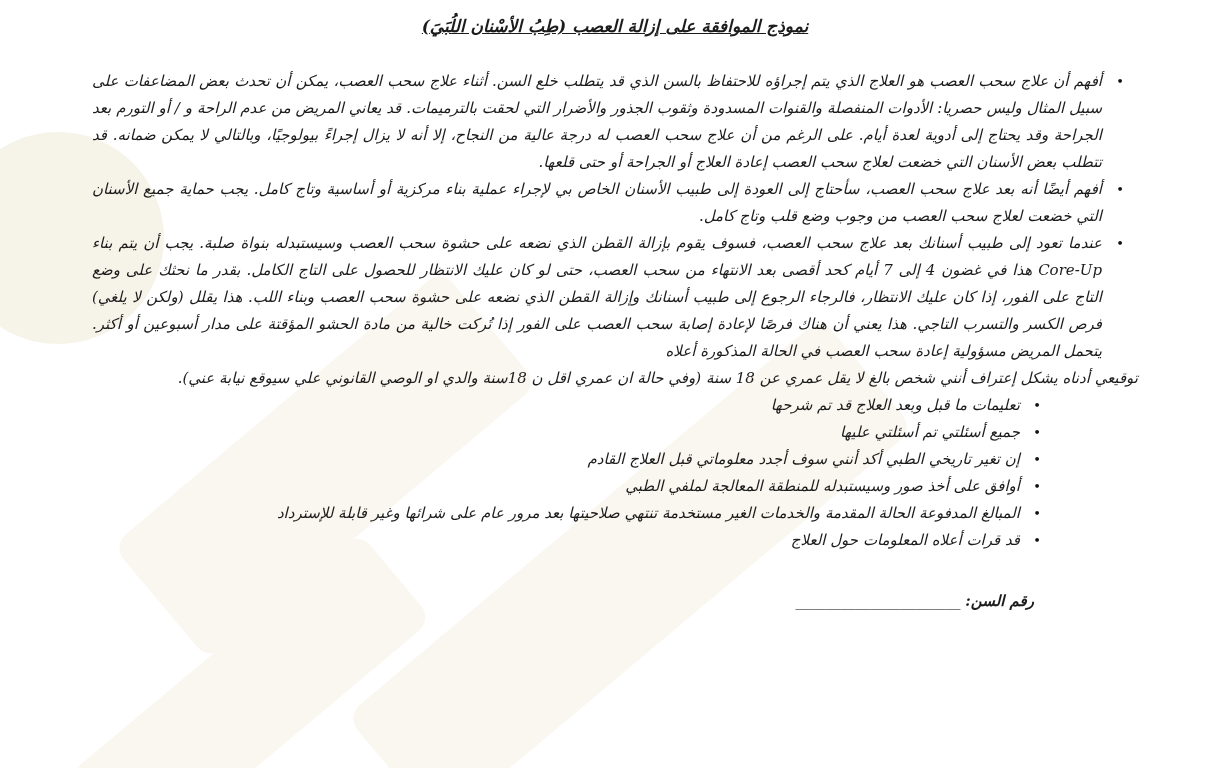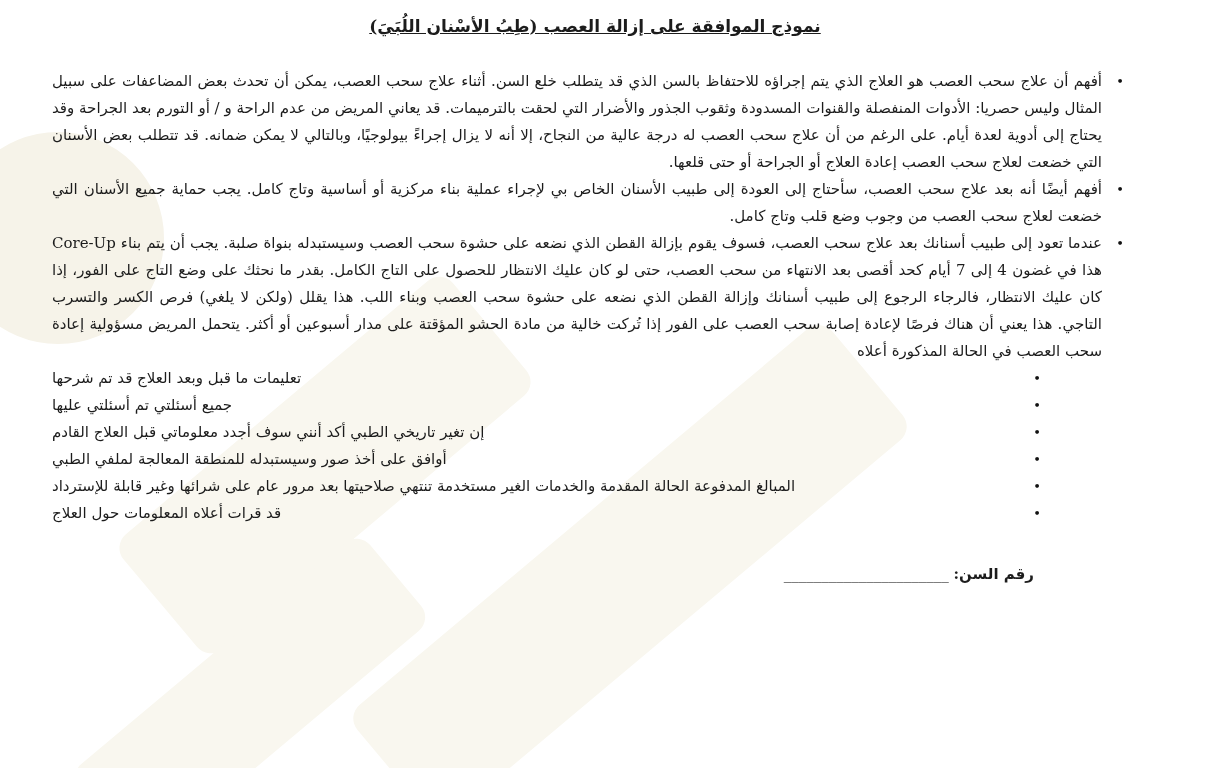--- a/index.html
+++ b/index.html
@@ -17,23 +17,24 @@
   
   .wm { position:absolute; z-index:0; }
   .wm-circle { left:-48px; top:132px; width:212px; height:212px; border-radius:50%; background:#f6f3e9; }
   .wm-band-a { left:110px; top:390px; width:430px; height:150px; background:#f9f7ef; transform:rotate(-40deg); border-radius:18px; }
   .wm-band-b { left:320px; top:500px; width:620px; height:145px; background:#f9f7ef; transform:rotate(-40deg); border-radius:18px; }
   .wm-band-c { left:60px; top:640px; width:380px; height:115px; background:#f9f7ef; transform:rotate(-40deg); border-radius:18px; }
 
   .content {
     position:relative;
     z-index:1;
-    padding:14px 74px 0 52px;
+    padding:14px 74px 0 92px;
     font-size:15px;
     line-height:27px;
+    font-style:italic;
   }
   .title {
     text-align:center;
     font-size:17px;
     font-weight:bold;
     line-height:24px;
     margin-bottom:30px;
   }
   .title span { text-decoration:underline; }
 
@@ -45,21 +46,21 @@
     line-height:27px;
     color:#111;
   }
   .b-text { flex:1; text-align:justify; }
 
   .plain { text-align:right; }
   .just  { text-align:justify; }
 
   .checklist { margin-right:84px; }
   .checklist .dot { flex:0 0 34px; }
-  .checklist .b-text { text-align:left; }
+  .checklist .b-text { text-align:right; }
 
   .footer { margin-top:34px; }
   .footer-line { text-align:right; }
   .tooth-line { margin-right:104px; text-align:right; }
   .tooth-label { font-weight:bold; }
   .tooth-blank { letter-spacing:1px; }
 </style>
 </head>
 <body>
 
@@ -84,20 +85,21 @@
       <div class="b-item">
         <span class="dot">•</span>
         <span class="b-text">أفهم أيضًا أنه بعد علاج سحب العصب، سأحتاج إلى العودة إلى طبيب الأسنان الخاص بي لإجراء عملية بناء مركزية أو أساسية وتاج كامل. يجب حماية جميع الأسنان التي خضعت لعلاج سحب العصب من وجوب وضع قلب وتاج كامل.</span>
       </div>
       <div class="b-item">
         <span class="dot">•</span>
         <span class="b-text">عندما تعود إلى طبيب أسنانك بعد علاج سحب العصب، فسوف يقوم بإزالة القطن الذي نضعه على حشوة سحب العصب وسيستبدله بنواة صلبة. يجب أن يتم بناء Core-Up هذا في غضون 4 إلى 7 أيام كحد أقصى بعد الانتهاء من سحب العصب، حتى لو كان عليك الانتظار للحصول على التاج الكامل. بقدر ما نحثك على وضع التاج على الفور، إذا كان عليك الانتظار، فالرجاء الرجوع إلى طبيب أسنانك وإزالة القطن الذي نضعه على حشوة سحب العصب وبناء اللب. هذا يقلل (ولكن لا يلغي) فرص الكسر والتسرب التاجي. هذا يعني أن هناك فرصًا لإعادة إصابة سحب العصب على الفور إذا تُركت خالية من مادة الحشو المؤقتة على مدار أسبوعين أو أكثر. يتحمل المريض مسؤولية إعادة سحب العصب في الحالة المذكورة أعلاه</span>
       </div>
     </div>
 
+    <p class="just">توقيعي أدناه يشكل إعتراف أنني شخص بالغ لا يقل عمري عن 18 سنة (وفي حالة ان عمري اقل ن 18سنة والدي او الوصي القانوني علي سيوقع نيابة عني).</p>
 
     <div class="checklist">
       <div class="b-item">
         <span class="dot">•</span>
         <span class="b-text">تعليمات ما قبل وبعد العلاج قد تم شرحها</span>
       </div>
       <div class="b-item">
         <span class="dot">•</span>
         <span class="b-text">جميع أسئلتي تم أسئلتي عليها</span>
       </div>

